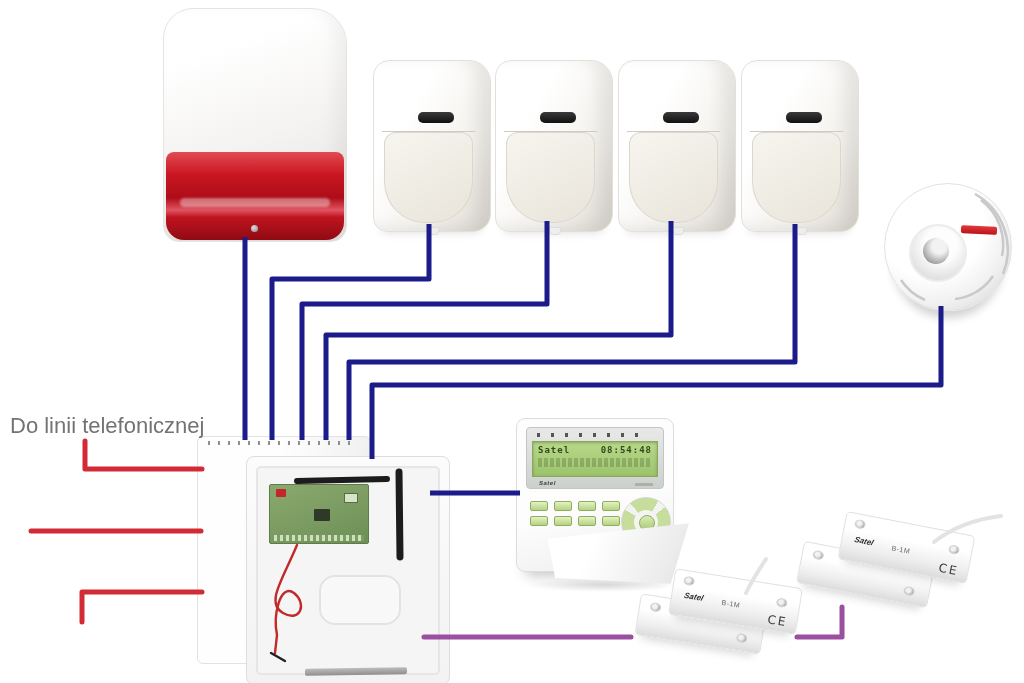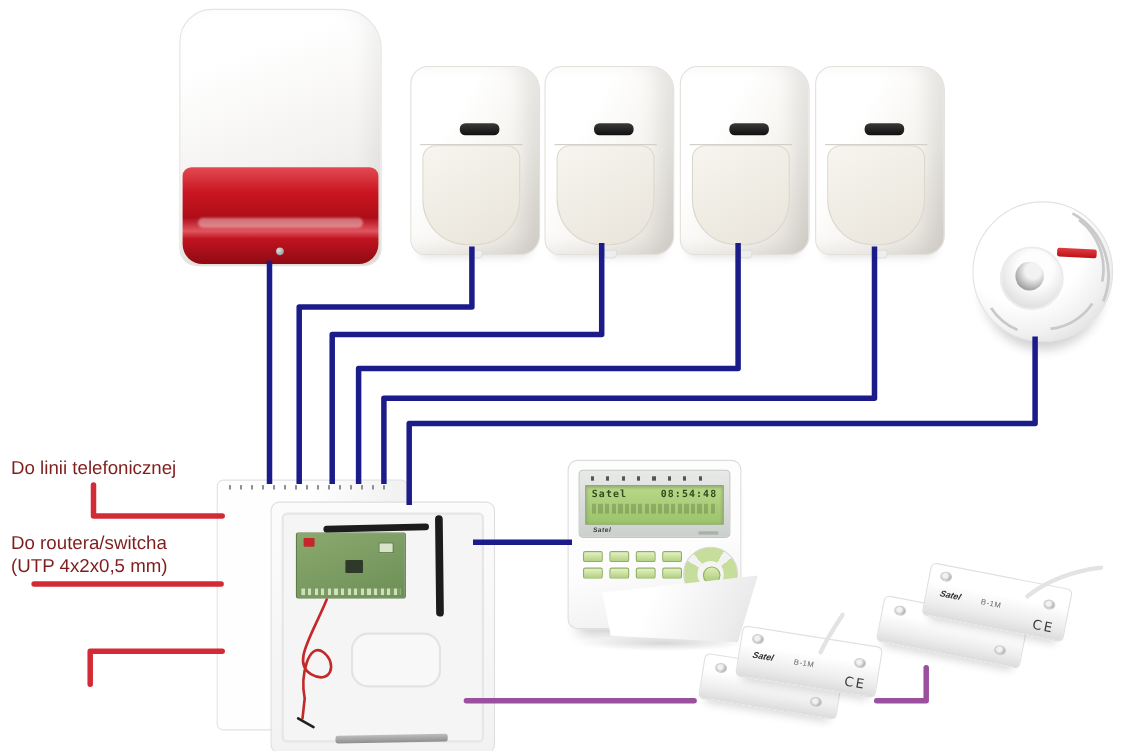--- a/index.html
+++ b/index.html
@@ -124,21 +124,21 @@
   .c1s{left:671px;top:578px;width:127px;height:45px;transform:rotate(9deg);}
   .c2m{left:799px;top:553px;width:131px;height:41px;transform:rotate(11deg);}
   .c2s{left:841px;top:523px;width:129px;height:47px;transform:rotate(11deg);}
   .bar-brand{position:absolute;left:12px;top:45%;font-size:8px;font-weight:bold;
     font-style:italic;color:#2f2f2f;transform:skewX(-8deg);}
   .bar-model{position:absolute;left:50px;top:48%;font-size:7px;color:#666;letter-spacing:.5px;}
   .bar-ce{position:absolute;right:9px;bottom:3px;font-size:12px;color:#3a3a3a;
     letter-spacing:2px;font-family:"DejaVu Sans",sans-serif;}
 
   
-  .lbl{z-index:6;font-size:17px;color:#7f1d1d;line-height:21px;}
+  .lbl{z-index:6;font-size:22px;color:#737373;line-height:21px;}
   .lbl-phone{left:10px;top:415px;}
   .lbl-router{left:10px;top:483px;}
   .lbl-mains{left:10px;top:619px;}
 
   
   .wires{position:absolute;left:0;top:0;z-index:5;pointer-events:none;}
   .w-navy{stroke:var(--wire-navy,#1b1b8a);stroke-width:5;fill:none;stroke-linejoin:round;}
   .w-red{stroke:var(--wire-red,#d32b35);stroke-width:5;fill:none;stroke-linejoin:round;stroke-linecap:round;}
   .w-purple{stroke:var(--wire-purple,#9b4f9f);stroke-width:5;fill:none;stroke-linejoin:round;stroke-linecap:round;}
   .w-gray{stroke:#e3e3e3;stroke-width:4;fill:none;stroke-linecap:round;}
@@ -265,24 +265,20 @@
   </div>
   <div class="abs bar c2s">
     <div class="screw" style="left:9px;top:5px"></div>
     <div class="screw" style="right:12px;top:12px"></div>
     <span class="bar-brand">Satel</span>
     <span class="bar-model">B-1M</span>
     <span class="bar-ce">CE</span>
   </div>
 
   <div class="abs lbl lbl-phone">Do linii telefonicznej</div>
-  <div class="abs lbl lbl-router">
-    <div>Do routera/switcha</div>
-    <div>(UTP 4x2x0,5 mm)</div>
-  </div>
 
   <svg class="wires" width="1024" height="683" viewBox="0 0 1024 683">
     <path class="w-navy" d="M245 237 V440"></path>
     <path class="w-navy" d="M429 224 V279 H272 V440"></path>
     <path class="w-navy" d="M547 221 V304 H302 V440"></path>
     <path class="w-navy" d="M671 221 V335 H326 V440"></path>
     <path class="w-navy" d="M795 224 V362 H349 V440"></path>
     <path class="w-navy" d="M941 306 V385 H372 V459"></path>
     <path class="w-navy" d="M430 493 H520"></path>
     <path class="w-red" d="M85 441 V469 H202"></path>

